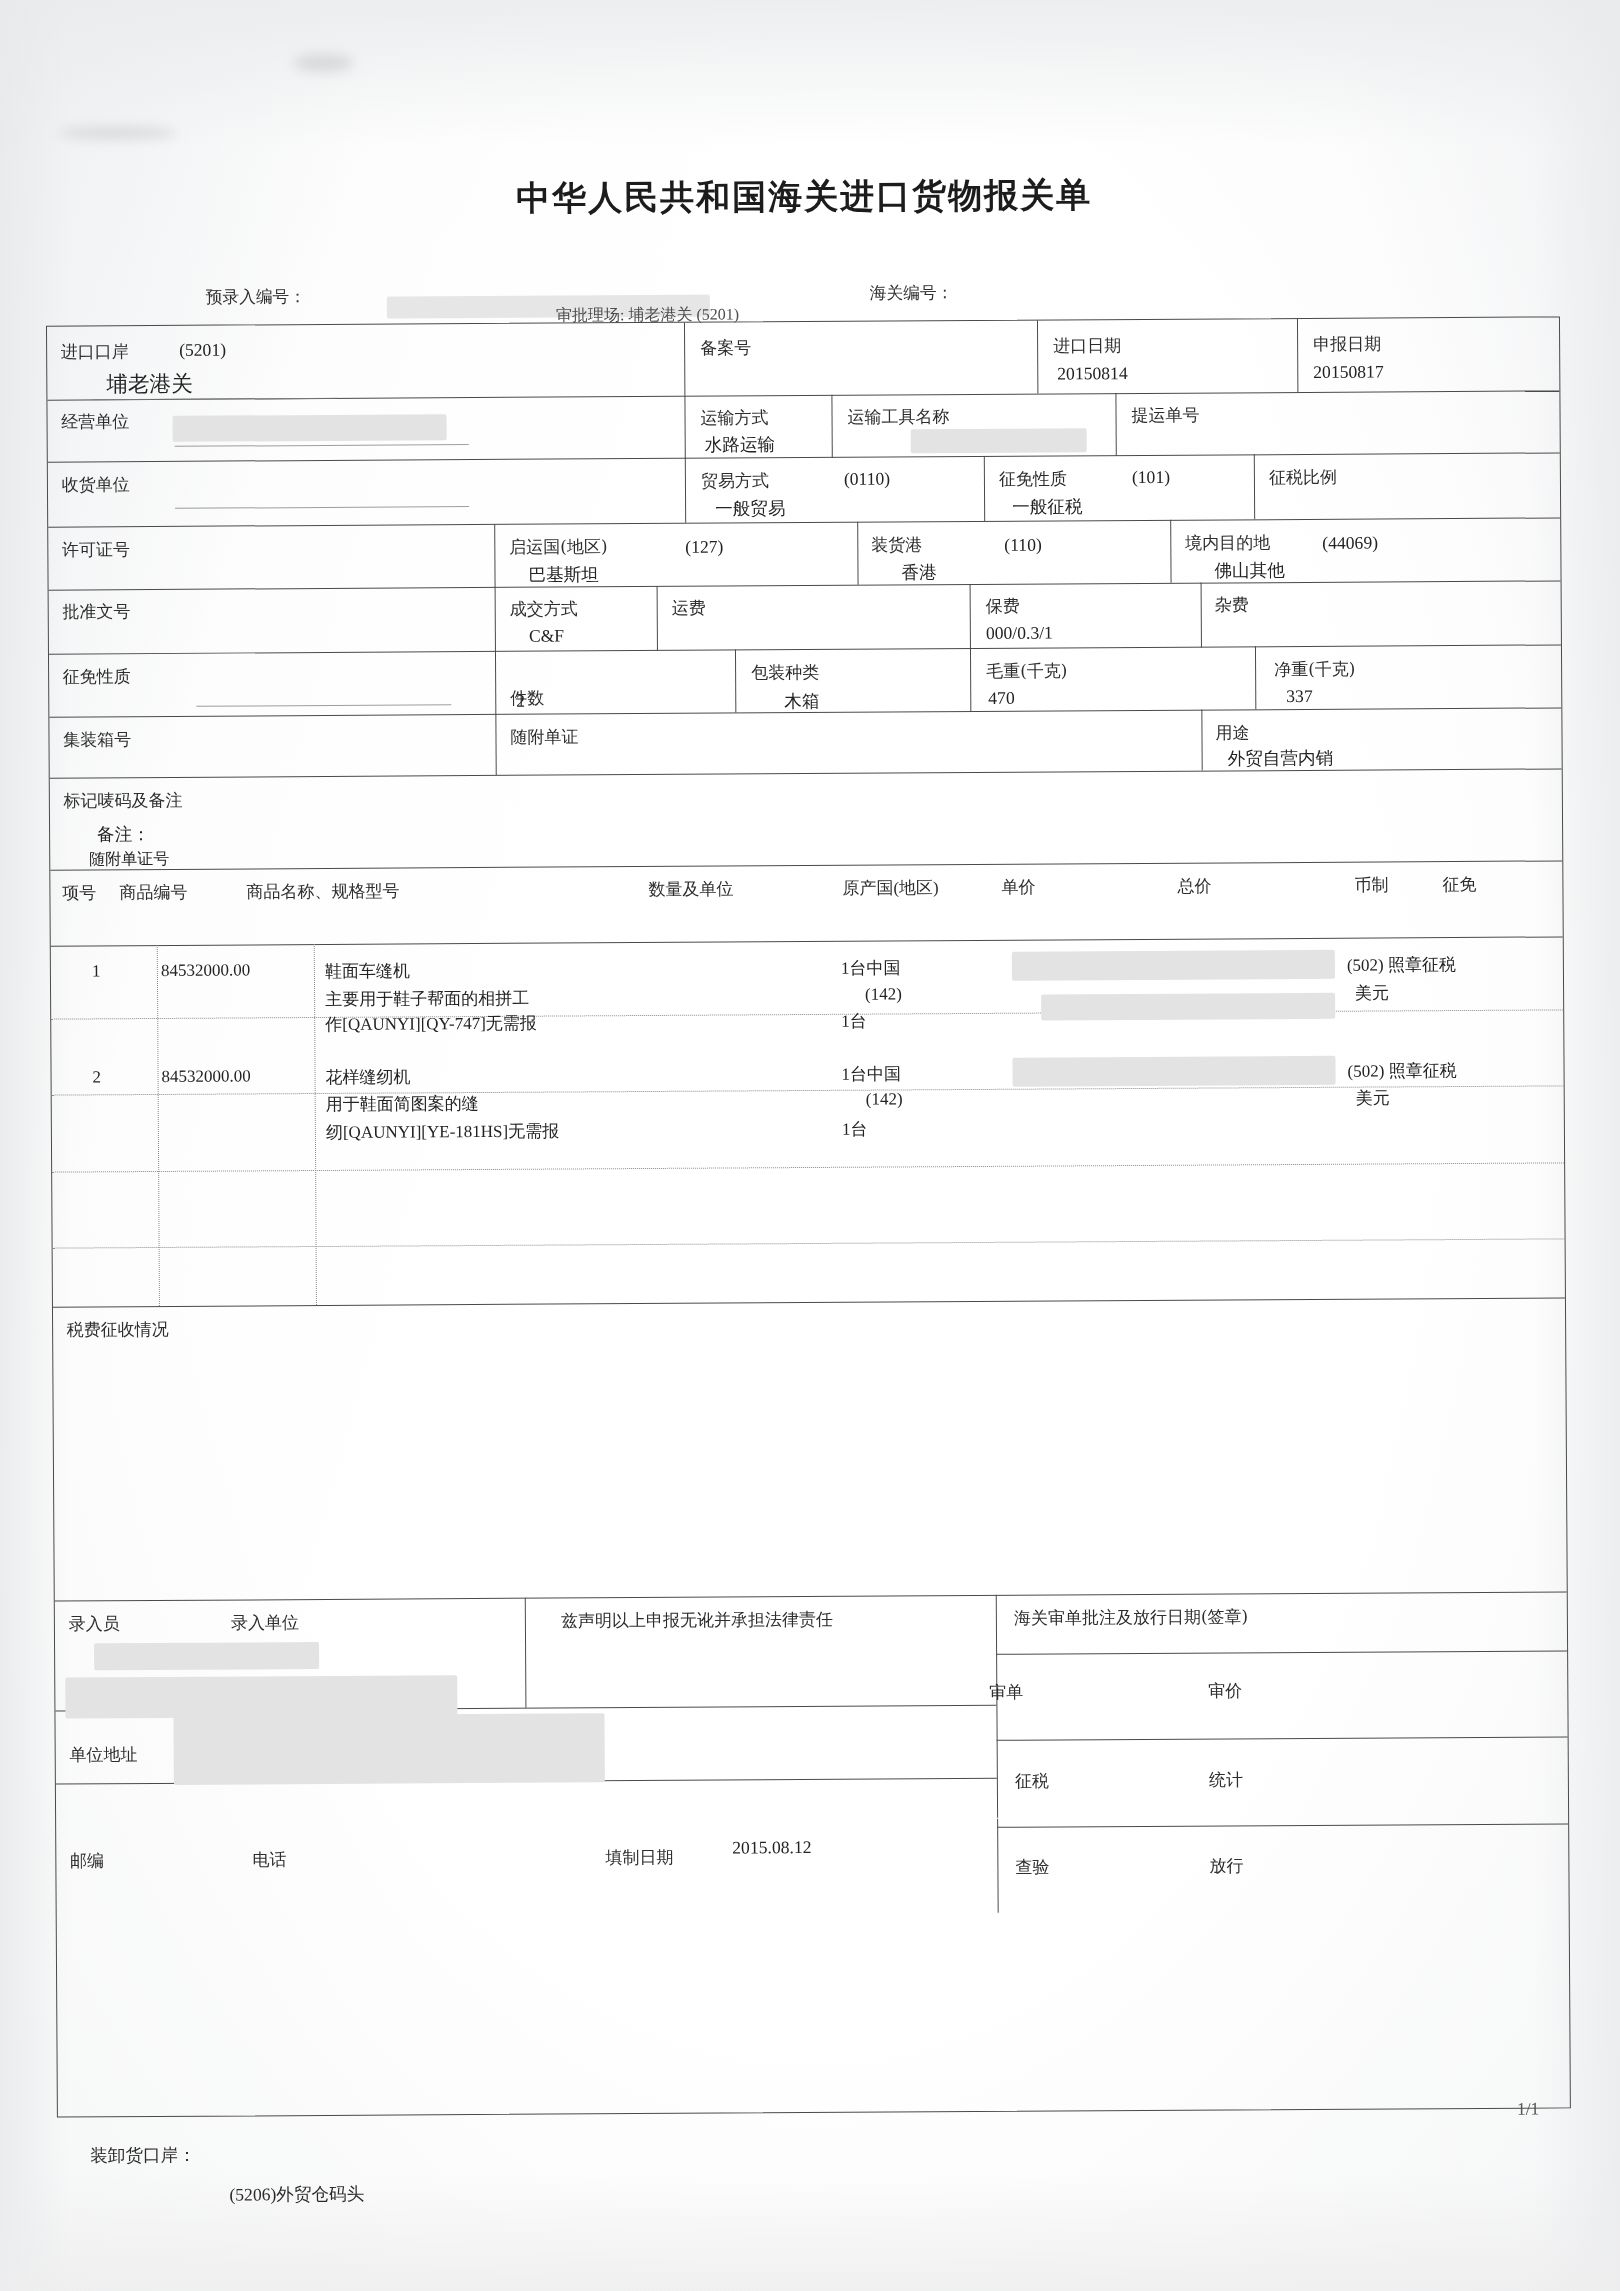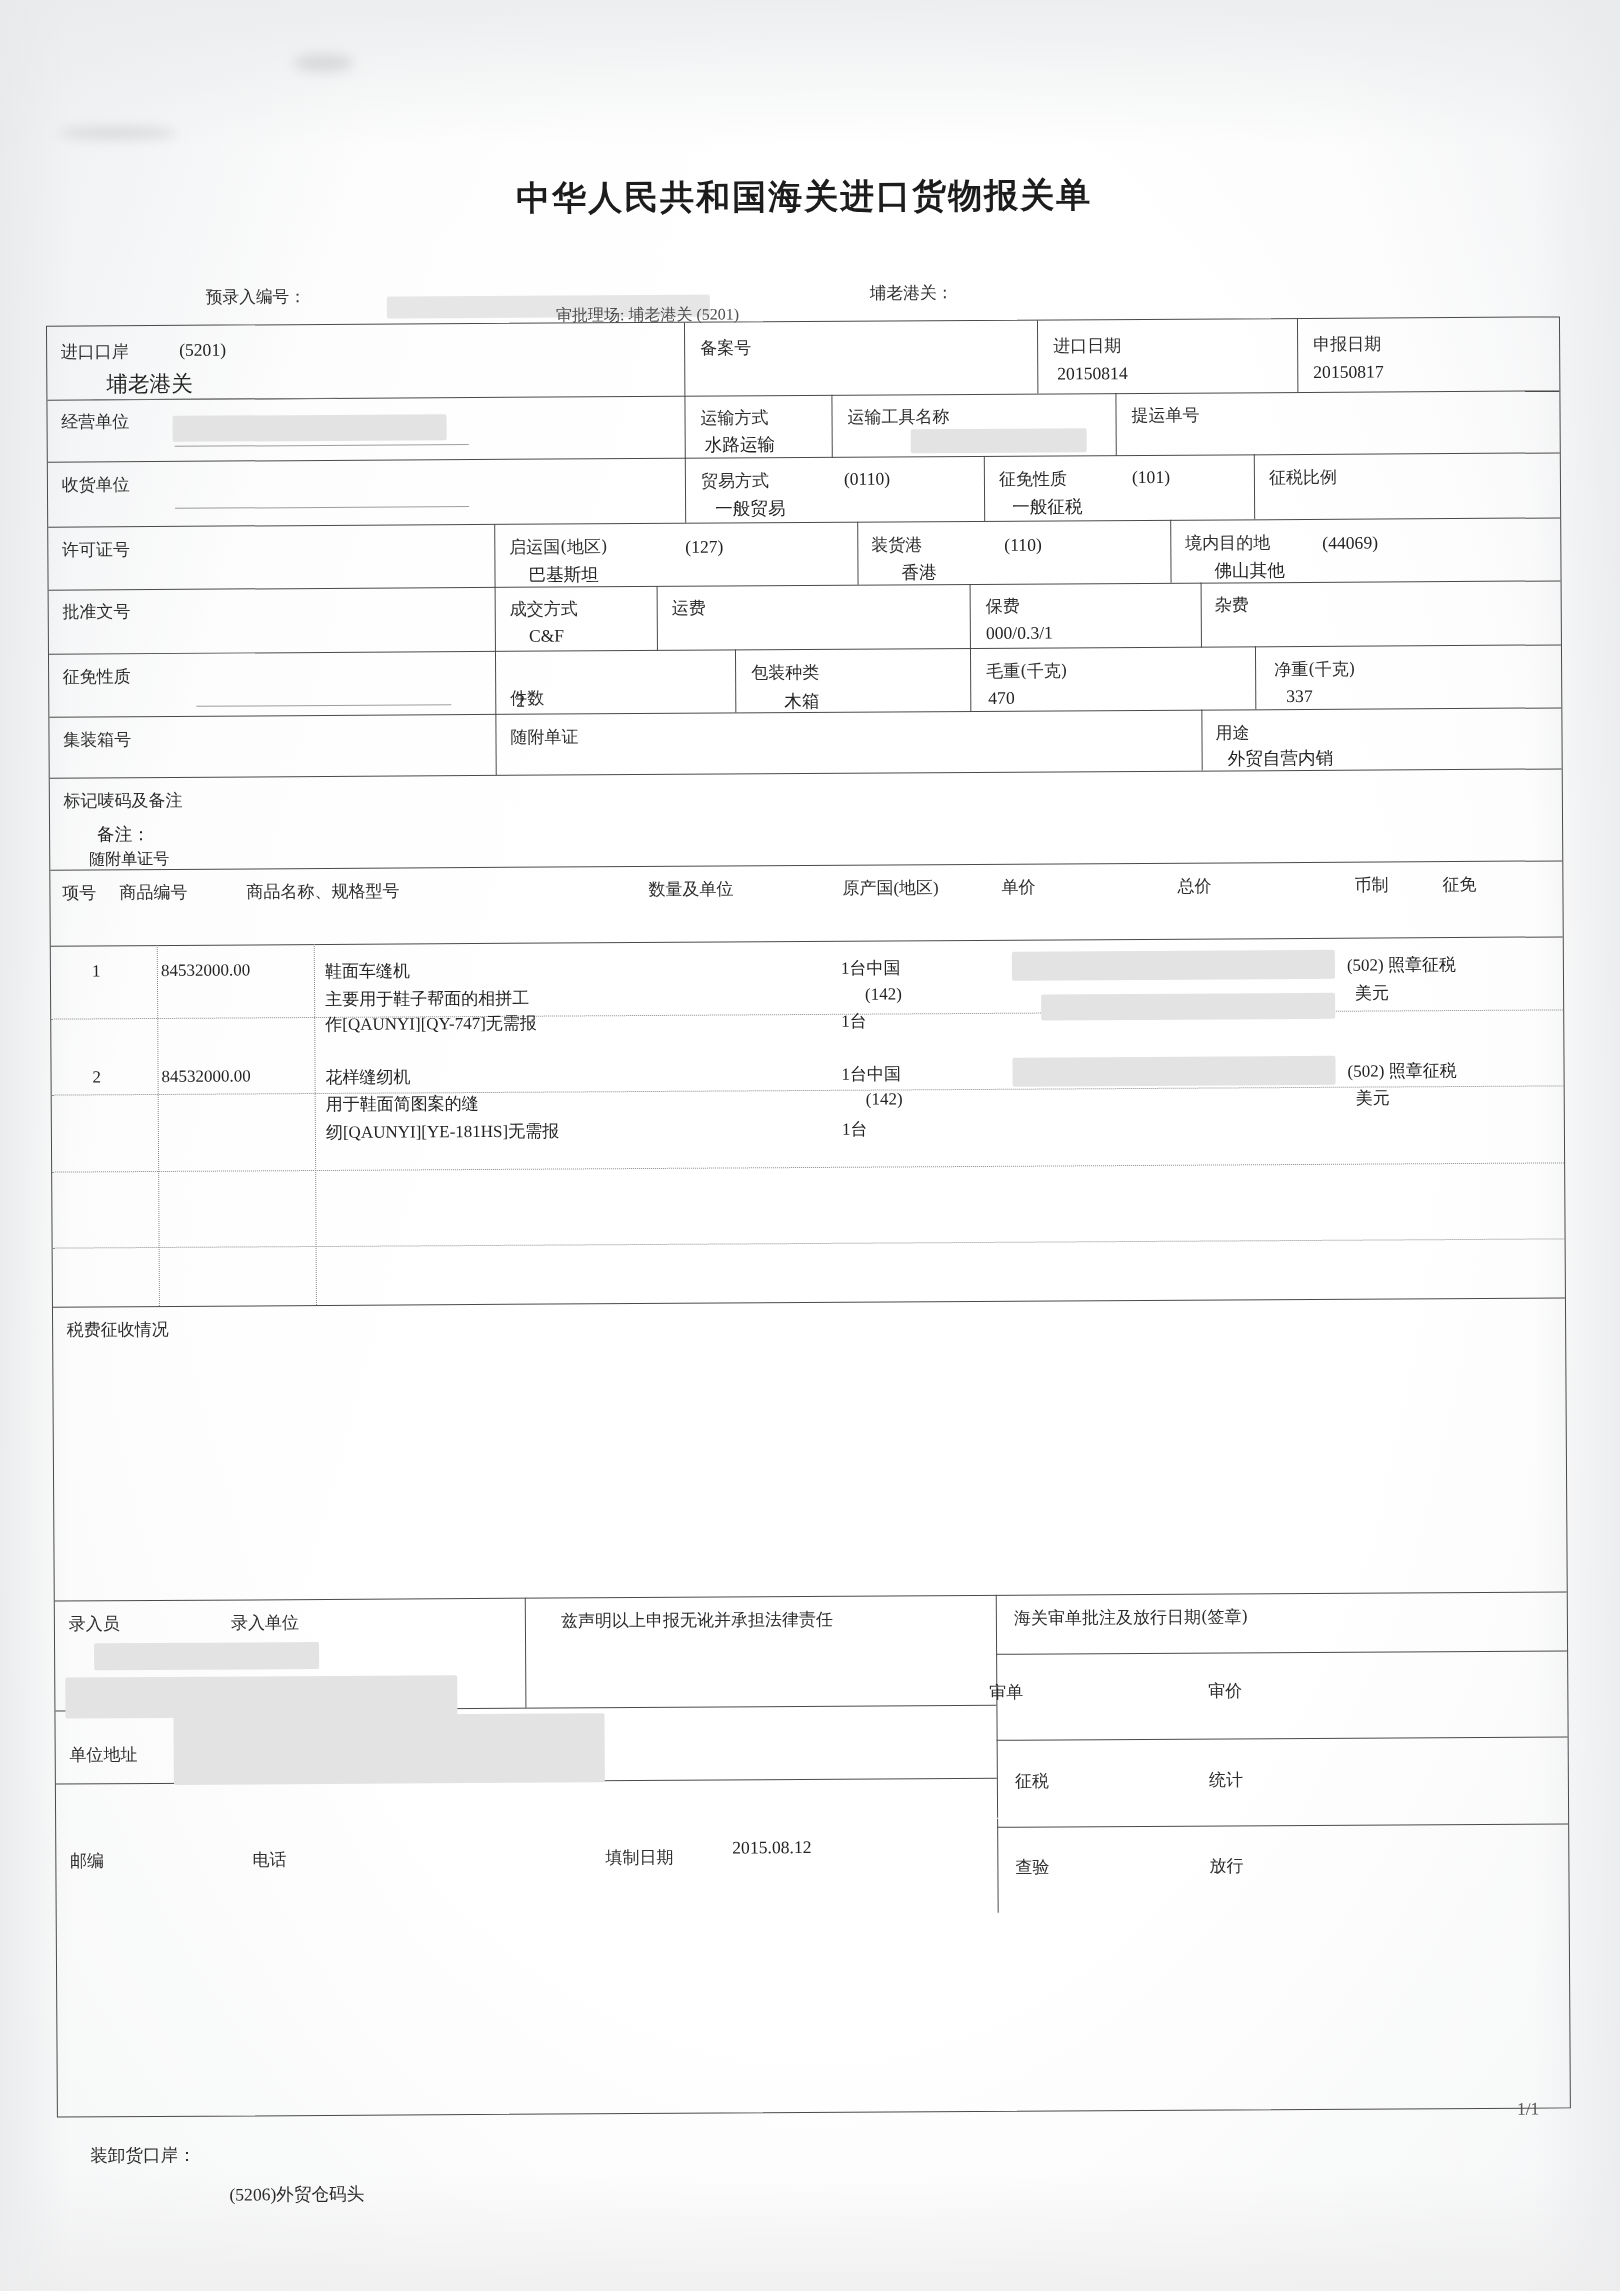--- a/index.html
+++ b/index.html
@@ -187,21 +187,21 @@
 <div class="smudge" style="left:59px; top:127px; width:118px; height:11.8px;"></div>
 
 <div class="doc">
 
   <div class="title">中华人民共和国海关进口货物报关单</div>
 
   <div class="hdr-label" style="left:211px; top:282px;">预录入编号：</div>
   <div class="redact blur" style="left:392px; top:294px; width:323px; height:21.6px;"></div>
   <div class="hdr-val" style="left:392px; top:290px; color:#6f6f6f; font-size:15.7px;"></div>
 
-  <div class="hdr-label" style="left:875px; top:282px;">埔老港关：</div>
+  <div class="hdr-label" style="left:875px; top:282px;">海关编号：</div>
   <div class="hdr-val" style="left:990px; top:294px;"></div>
 
   <div class="hdr-val" style="left:561px; top:304px; font-size:16px; color:#4d4d4d;">审批理场: 埔老港关 (5201)</div>
 
   <div class="form">
 
     <div class="hline" style="top:73px;"></div>
     <div class="hline" style="top:135px;"></div>
     <div class="hline" style="top:200px;"></div>
     <div class="hline" style="top:263px;"></div>

